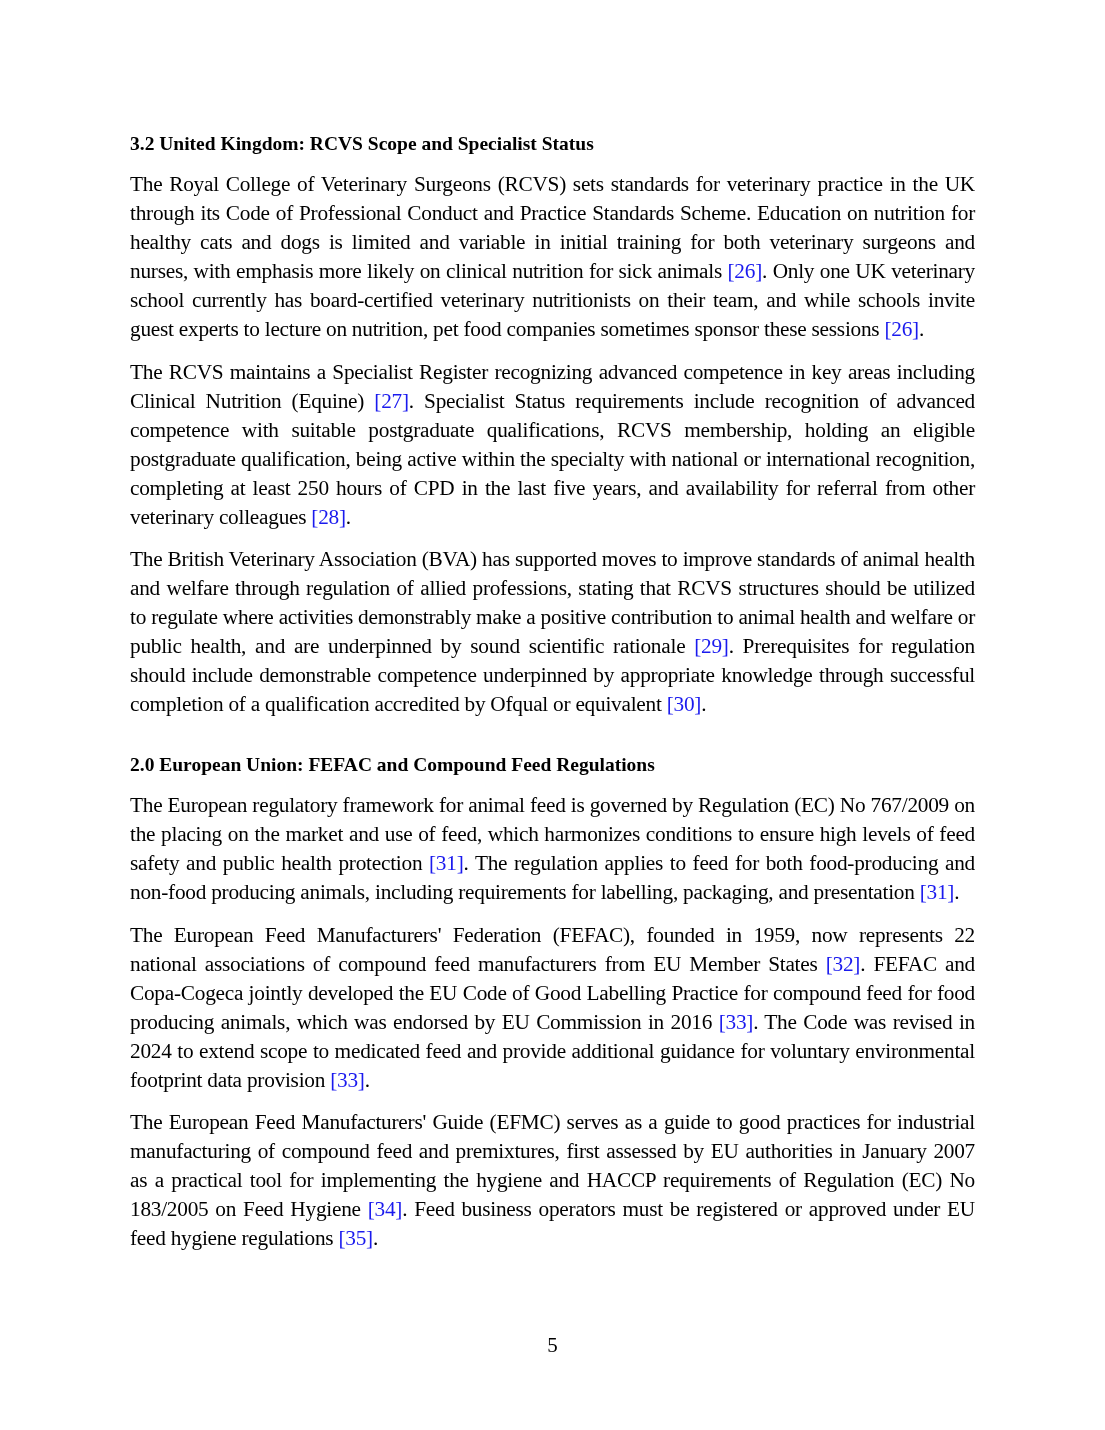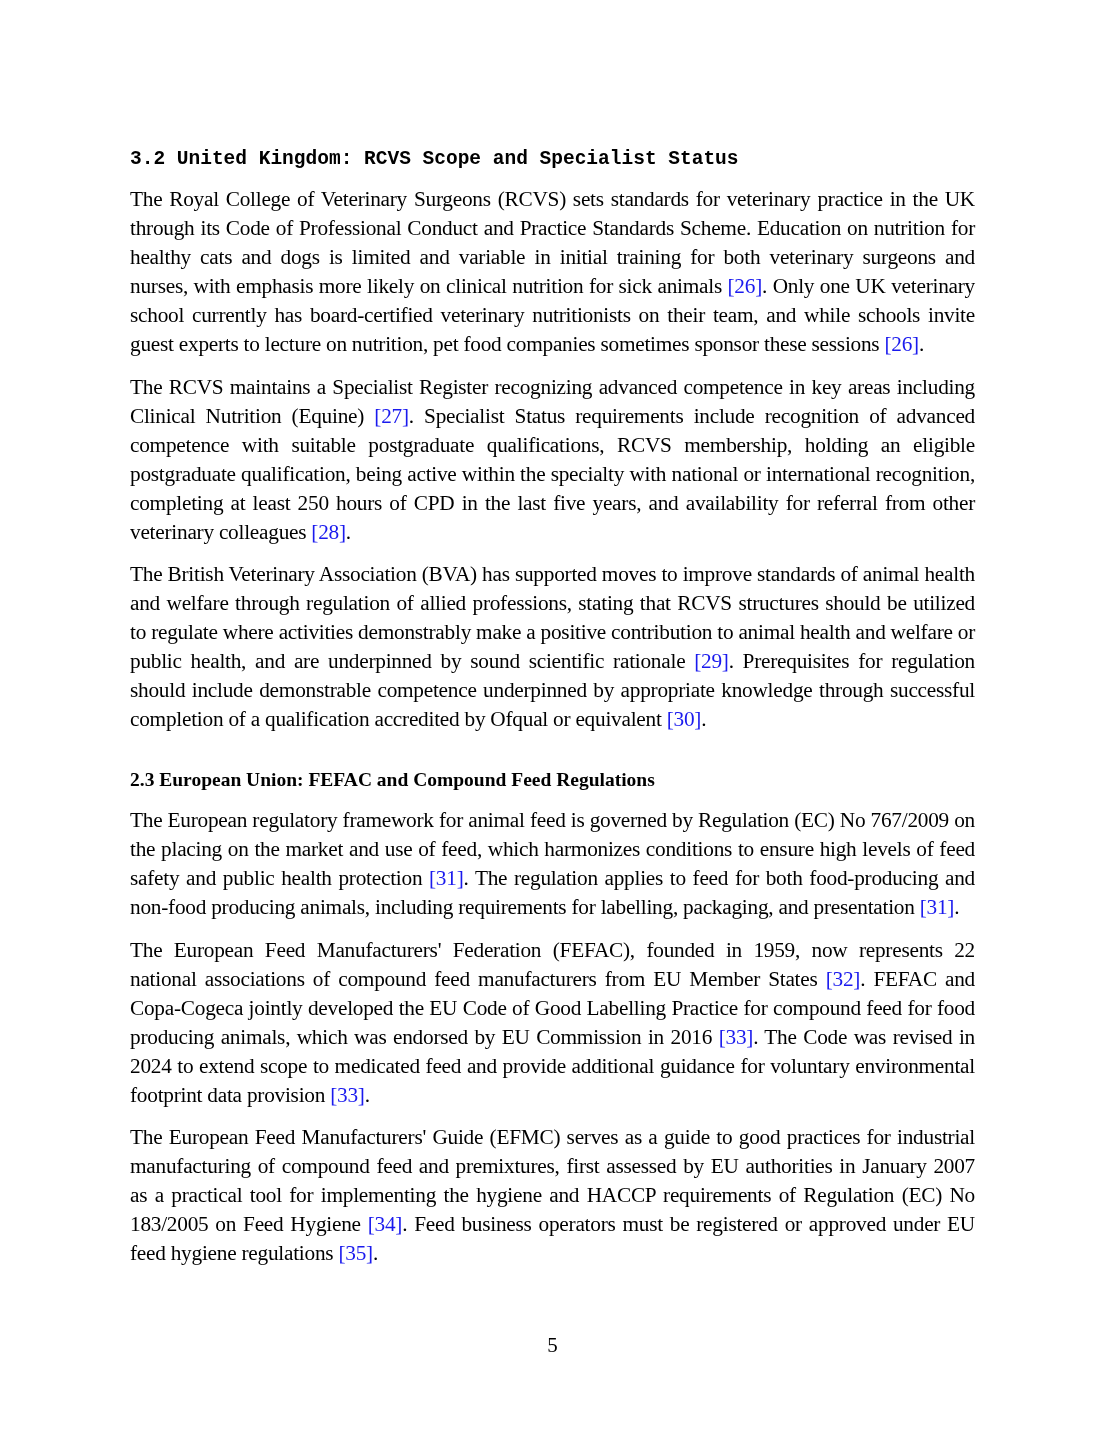--- a/index.html
+++ b/index.html
@@ -22,21 +22,21 @@
       width: 845px;
     }
     h3 {
       font-family: "Liberation Serif", "DejaVu Serif", serif;
       font-weight: bold;
       font-size: 19.5px;
       line-height: 26px;
       margin: 0;
       padding: 0;
     }
-    .sec-32 h3 { margin-top: 16px; margin-bottom: 13px; font-family: Liberation Mono, monospace; }
+    .sec-32 h3 { margin-top: 1px; margin-bottom: 13px; }
     .sec-33 { margin-top: 33px; }
     .sec-33 h3 { margin-bottom: 13px; }
     p {
       font-size: 21.3px;
       line-height: 29px;
       margin: 0 0 13.6px 0;
       text-align: justify;
       hyphens: manual;
       letter-spacing: -0.25px;
     }
@@ -59,20 +59,20 @@
 <body>
 
 <div class="page">
   <section class="sec-32">
     <h3>3.2 United Kingdom: RCVS Scope and Specialist Status</h3>
     <p><span>The Royal College of Veterinary Surgeons (RCVS) sets standards for veterinary practice in the UK through its Code of Professional Conduct and Practice Standards Scheme. Education on nutrition for healthy cats and dogs is limited and variable in initial training for both veterinary surgeons and nurses, with emphasis more likely on clinical nutrition for sick animals </span><a class="cite" href="#" style="color: rgb(26, 26, 238);">[26]</a><span>. Only one UK veterinary school currently has board-certified veterinary nutritionists on their team, and while schools invite guest experts to lecture on nutrition, pet food companies sometimes sponsor these sessions </span><a class="cite" href="#" style="color: rgb(26, 26, 238);">[26]</a><span>.</span></p>
     <p><span>The RCVS maintains a Specialist Register recognizing advanced competence in key areas including Clinical Nutrition (Equine) </span><a class="cite" href="#" style="color: rgb(26, 26, 238);">[27]</a><span>. Specialist Status requirements include recognition of advanced competence with suitable postgraduate qualifications, RCVS membership, holding an eligible postgraduate qualification, being active within the specialty with national or international recognition, completing at least 250 hours of CPD in the last five years, and availability for referral from other veterinary colleagues </span><a class="cite" href="#" style="color: rgb(26, 26, 238);">[28]</a><span>.</span></p>
     <p><span>The British Veterinary Association (BVA) has supported moves to improve standards of animal health and welfare through regulation of allied professions, stating that RCVS structures should be utilized to regulate where activities demonstrably make a positive contribution to animal health and welfare or public health, and are underpinned by sound scientific rationale </span><a class="cite" href="#" style="color: rgb(26, 26, 238);">[29]</a><span>. Prerequisites for regulation should include demonstrable competence underpinned by appropriate knowledge through successful completion of a qualification accredited by Ofqual or equivalent </span><a class="cite" href="#" style="color: rgb(26, 26, 238);">[30]</a><span>.</span></p>
   </section>
   <section class="sec-33">
-    <h3>2.3 European Union: FEFAC and Compound Feed Regulations</h3>
+    <h3>2.0 European Union: FEFAC and Compound Feed Regulations</h3>
     <p><span>The European regulatory framework for animal feed is governed by Regulation (EC) No 767/2009 on the placing on the market and use of feed, which harmonizes conditions to ensure high levels of feed safety and public health protection </span><a class="cite" href="#" style="color: rgb(26, 26, 238);">[31]</a><span>. The regulation applies to feed for both food-producing and non-food producing animals, including requirements for labelling, packaging, and presentation </span><a class="cite" href="#" style="color: rgb(26, 26, 238);">[31]</a><span>.</span></p>
     <p><span>The European Feed Manufacturers' Federation (FEFAC), founded in 1959, now represents 22 national associations of compound feed manufacturers from EU Member States </span><a class="cite" href="#" style="color: rgb(26, 26, 238);">[32]</a><span>. FEFAC and Copa-Cogeca jointly developed the EU Code of Good Labelling Practice for compound feed for food producing animals, which was endorsed by EU Commission in 2016 </span><a class="cite" href="#" style="color: rgb(26, 26, 238);">[33]</a><span>. The Code was revised in 2024 to extend scope to medicated feed and provide additional guidance for voluntary environmental footprint data provision </span><a class="cite" href="#" style="color: rgb(26, 26, 238);">[33]</a><span>.</span></p>
     <p><span>The European Feed Manufacturers' Guide (EFMC) serves as a guide to good practices for industrial manufacturing of compound feed and premixtures, first assessed by EU authorities in January 2007 as a practical tool for implementing the hygiene and HACCP requirements of Regulation (EC) No 183/2005 on Feed Hygiene </span><a class="cite" href="#" style="color: rgb(26, 26, 238);">[34]</a><span>. Feed business operators must be registered or approved under EU feed hygiene regulations </span><a class="cite" href="#" style="color: rgb(26, 26, 238);">[35]</a><span>.</span></p>
   </section>
 </div>
 
 <div class="page-number">5</div>
 
 </body></html>

